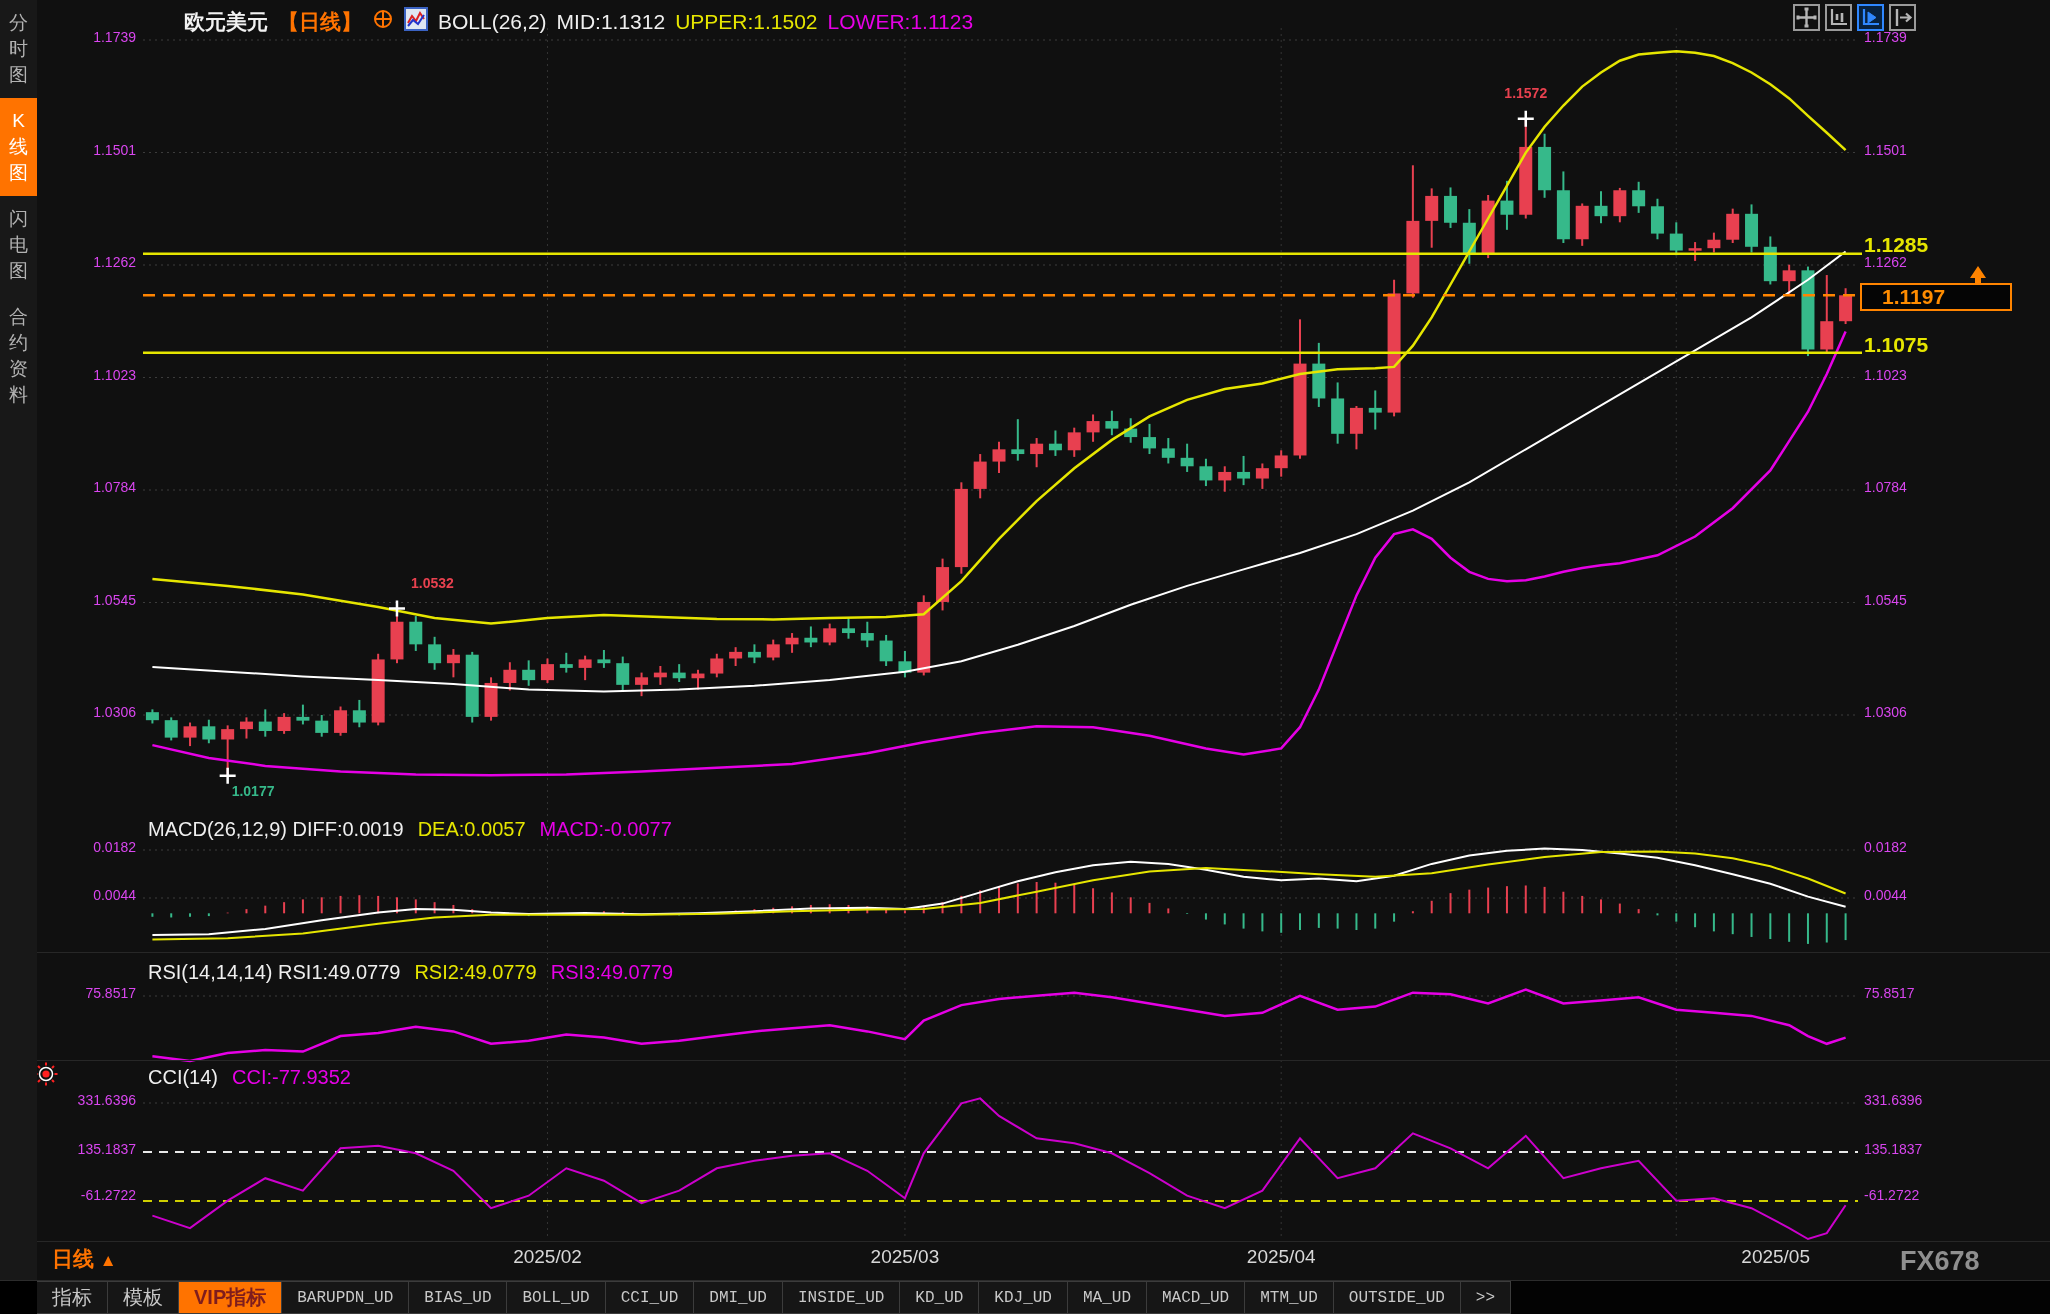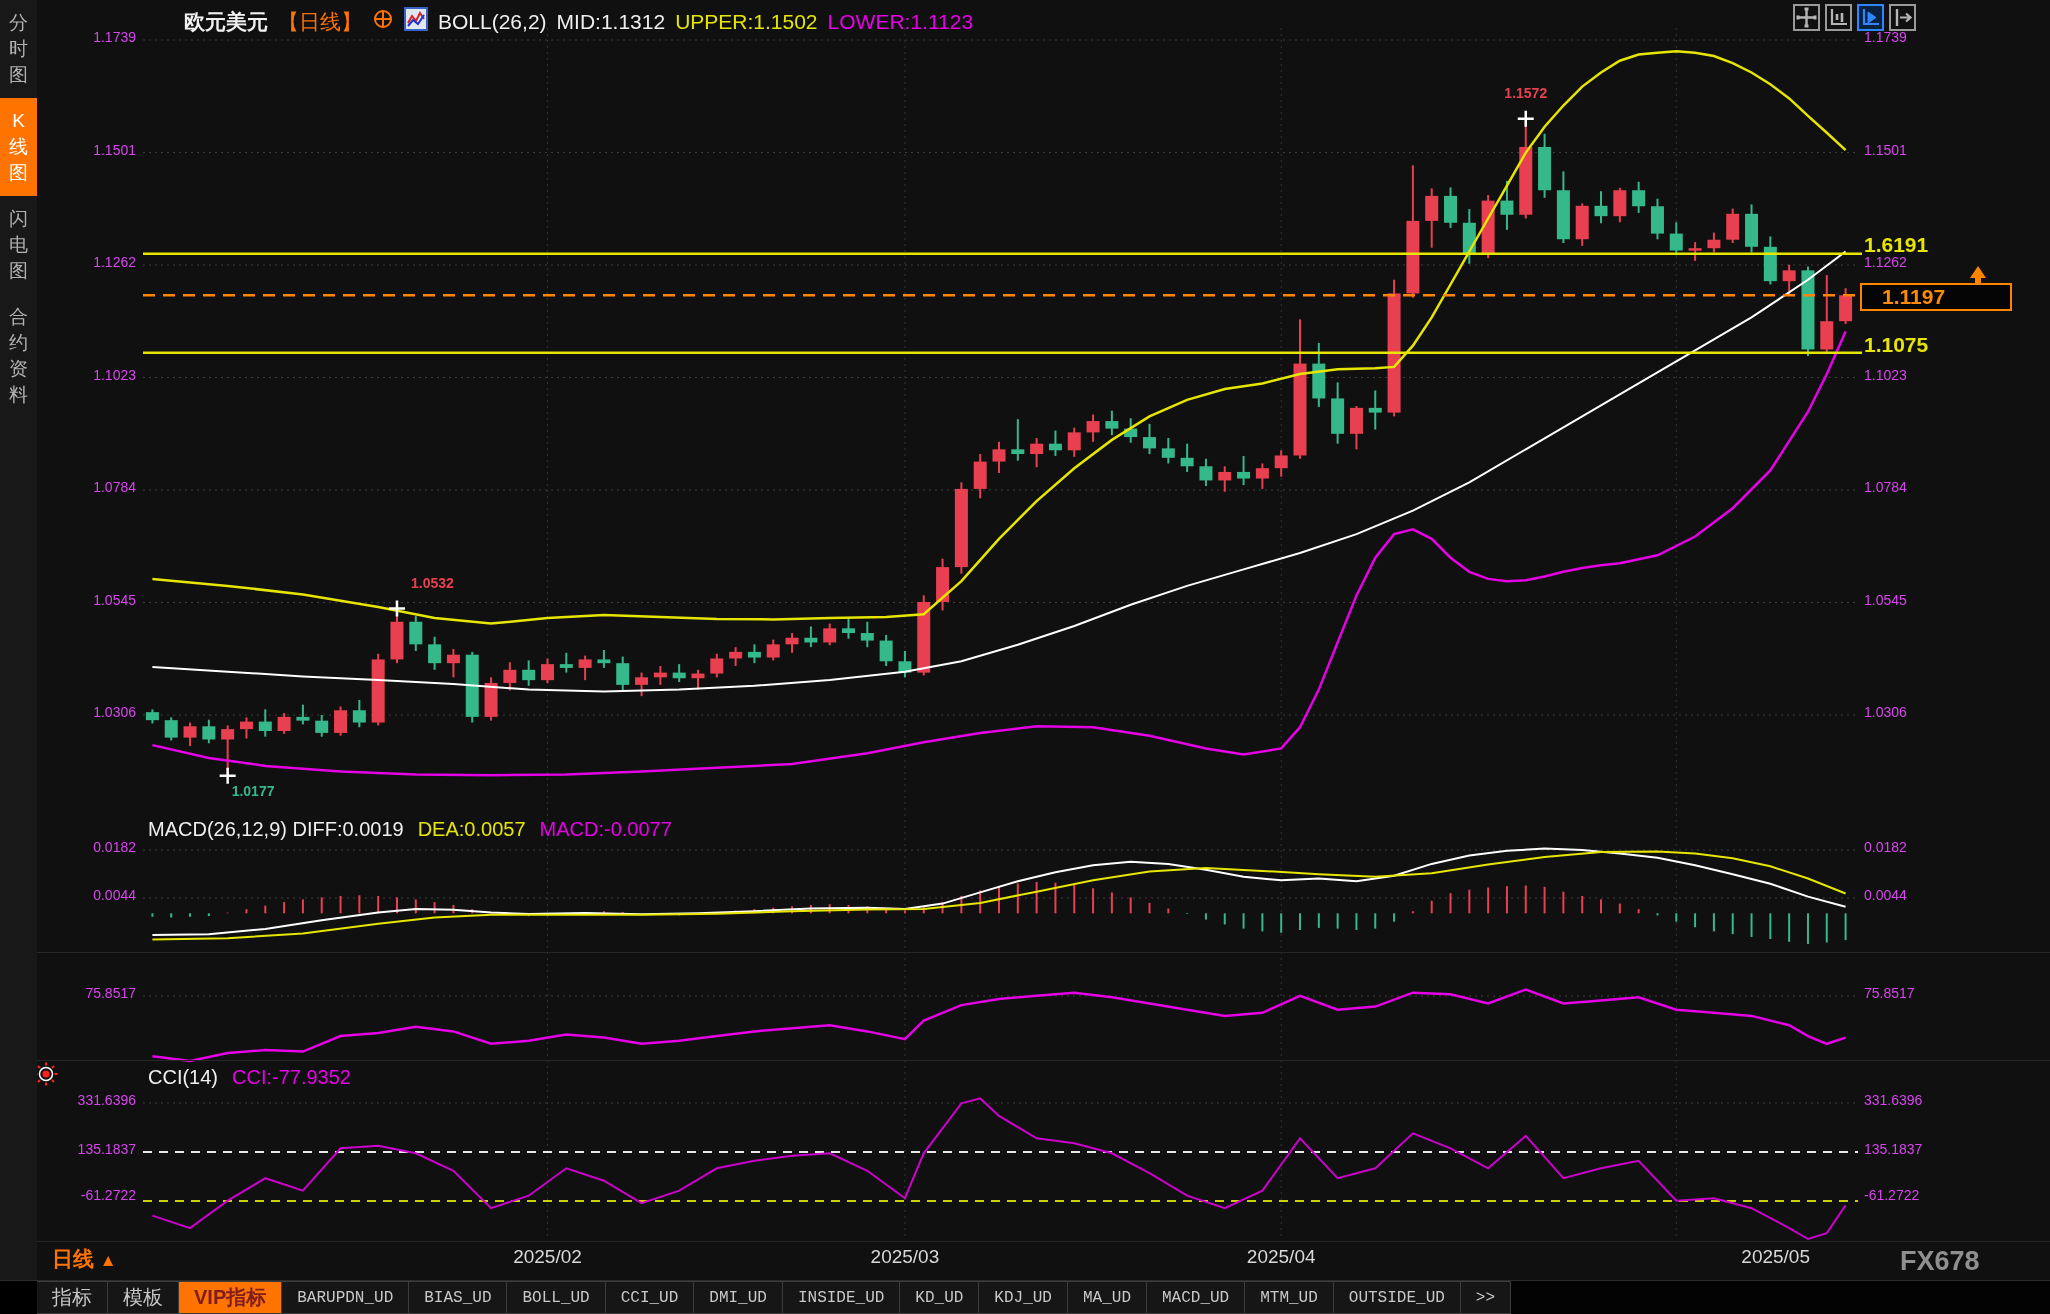--- a/index.html
+++ b/index.html
@@ -13,21 +13,21 @@
   .side-item.active{background:#ff7300;color:#ffffff;}
   #sidebar-lower{position:absolute;left:0;top:440px;width:37px;height:841px;background:#0a0a0a;}
   
   #chart-svg{position:absolute;left:0;top:0;z-index:1;}
   
   .ax{position:absolute;color:#d946ef;font-size:14px;z-index:2;}
   .ax.left{width:100px;text-align:right;}
   .hdr{position:absolute;top:7px;left:184px;display:flex;align-items:center;gap:10px;
     font-size:21px;z-index:3;white-space:nowrap;}
   .hdr .sym{color:#f2f2f2;font-weight:bold;}
-  .hdr .per{color:#ff7300;font-weight:normal;}
+  .hdr .per{color:#ff7300;font-weight:bold;}
   .w{color:#efefef;} .y{color:#e6e600;} .m{color:#e600e6;}
   .panel-hdr{position:absolute;display:flex;gap:14px;font-size:20px;z-index:3;white-space:nowrap;}
   .sep{position:absolute;left:37px;right:0;height:1px;background:#272727;z-index:2;}
   .mon{position:absolute;top:1246px;width:100px;text-align:center;color:#d8d8d8;font-size:19px;z-index:2;}
   .lvl{position:absolute;left:1864px;color:#e6e600;font-weight:bold;font-size:21px;z-index:3;}
   #cur-box{position:absolute;left:1860px;width:128px;height:24px;border:2px solid #ff8400;background:#050505;
     color:#ff8c00;font-weight:bold;font-size:21px;line-height:24px;padding-left:20px;z-index:3;}
   .anno{position:absolute;font-size:14px;font-weight:bold;z-index:3;white-space:nowrap;}
   
   #toolbar{position:absolute;left:1793px;top:4px;display:flex;gap:5px;z-index:4;}
@@ -441,39 +441,44 @@
           <path d="M9 11.5h10M15 7.5l4.5 4-4.5 4" fill="none" stroke-width="2.2"></path>
         </svg>
       </div>
     </div>
 
   <div class="panel-hdr" style="top:818px;left:148px;">
     <span class="w"><span>MACD(26,12,9)</span>&nbsp;<span>DIFF:0.0019</span></span>
     <span class="y">DEA:0.0057</span>
     <span class="m">MACD:-0.0077</span>
   </div>
+  <div class="panel-hdr" style="top:961px;left:148px;">
+    <span class="w"><span>RSI(14,14,14)</span>&nbsp;<span>RSI1:49.0779</span></span>
+    <span class="y">RSI2:49.0779</span>
+    <span class="m">RSI3:49.0779</span>
+  </div>
   <div class="panel-hdr" style="top:1066px;left:148px;">
     <span class="w">CCI(14)</span>
     <span class="m">CCI:-77.9352</span>
   </div>
   <div id="sun-icon">
     <svg width="24" height="24" viewBox="0 0 24 24">
         <circle cx="12" cy="12" r="6.5" fill="none" stroke="#ffffff" stroke-width="1.5"></circle>
         <circle cx="12" cy="12" r="3.6" fill="#ff2020"></circle>
         <g stroke="#ff2020" stroke-width="2">
           <path d="M12 0.5v3M12 20.5v3M0.5 12h3M20.5 12h3M4 4l2 2M18 18l2 2M20 4l-2 2M6 18l-2 2"></path>
         </g>
       </svg>
   </div>
 
   <div class="sep" style="top:952px"></div>
   <div class="sep" style="top:1060px"></div>
   <div class="sep" style="top:1241px"></div>
 
-  <div class="lvl" style="top:233px">1.6191</div>
+  <div class="lvl" style="top:233px">1.1285</div>
   <div class="lvl" style="top:333px">1.1075</div>
   <div id="cur-box" style="top:283px">1.1197</div>
 
   <div id="tf"><span>日线</span> <span class="tri">▲</span></div>
   <div id="watermark">FX678</div>
   <div id="tabbar">
       <div class="spacer"></div>
       <div class="tab cjk">指标</div>
       <div class="tab cjk">模板</div>
       <div class="tab cjk active">VIP指标</div>

